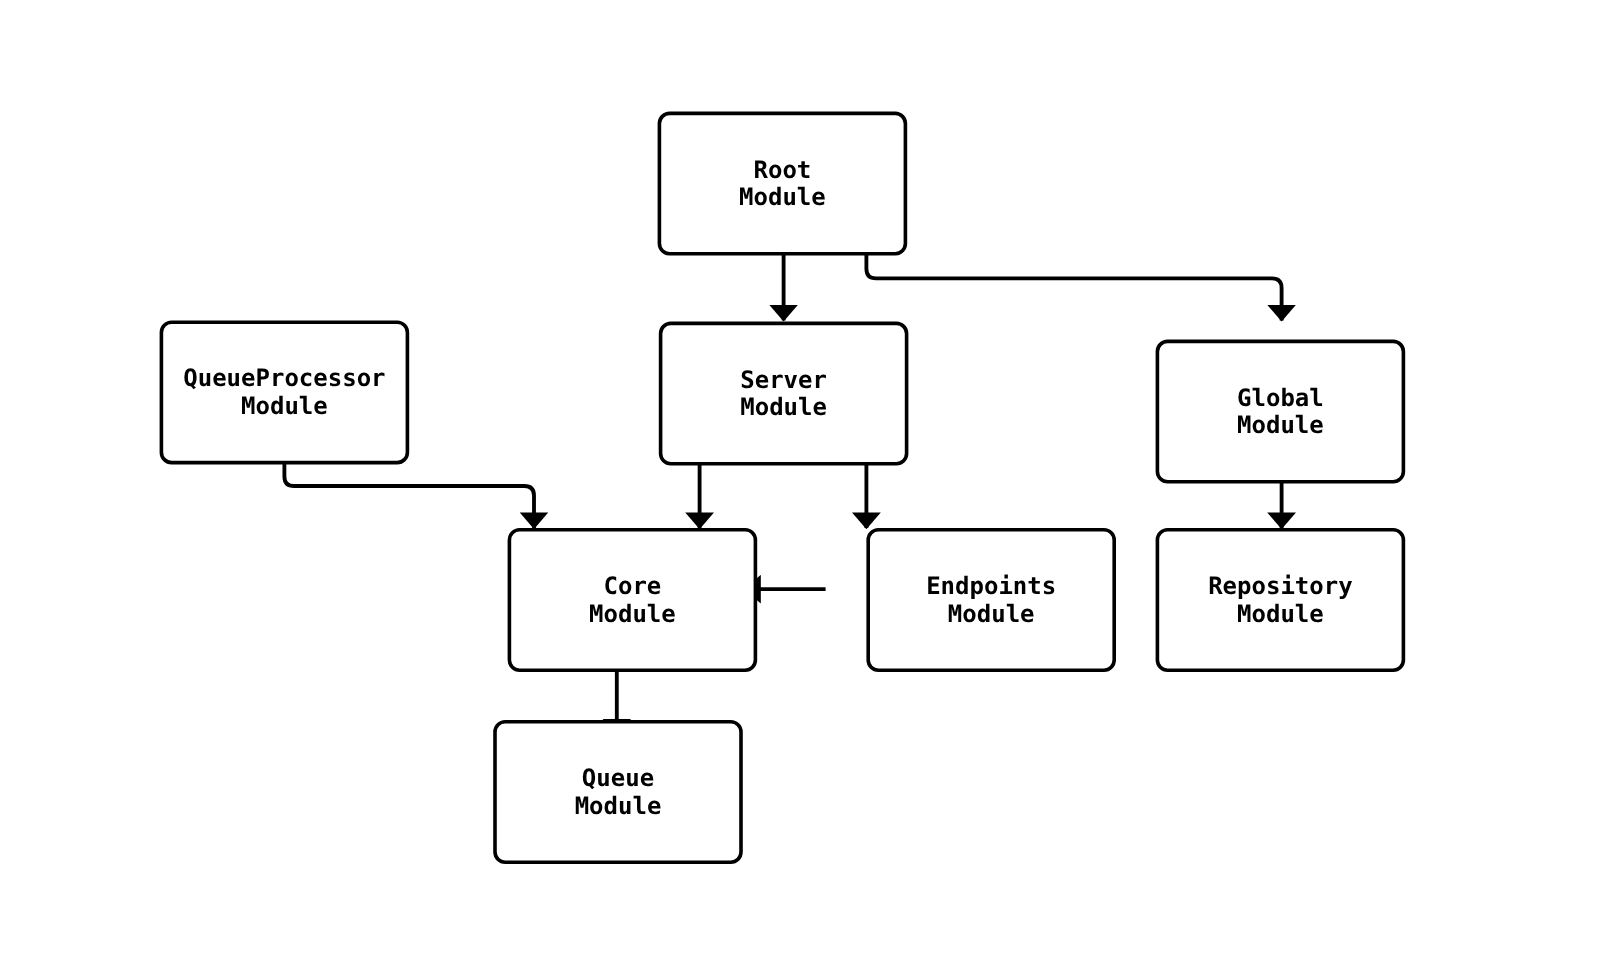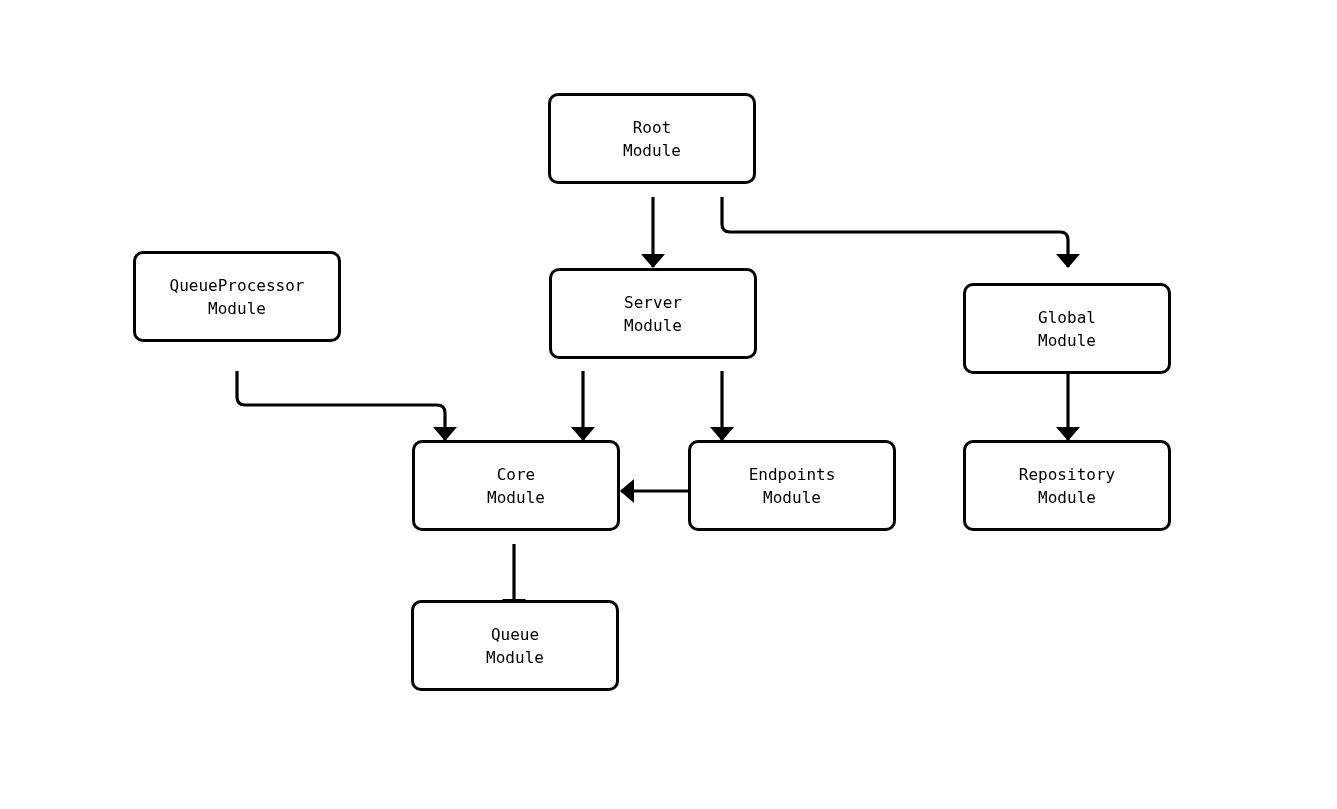--- a/index.html
+++ b/index.html
@@ -16,42 +16,42 @@
   }
   svg.edges-layer {
     position: absolute;
     left: 0; top: 0;
     width: 1337px;
     height: 809px;
   }
   .node {
     position: absolute;
     width: 208px;
-    height: 91px;
+    height: 120px;
     box-sizing: border-box;
     border: 3.5px solid #000000;
     border-radius: 10px;
     background: #ffffff;
     color: #000000;
     display: flex;
     align-items: center;
     justify-content: center;
     text-align: center;
     font-family: "DejaVu Sans Mono", "Liberation Mono", monospace;
-    font-weight: normal;
-    font-size: 16px;
+    font-weight: bold;
+    font-size: 20px;
     line-height: 23px;
     white-space: pre-line;
   }
   #n-root          { left: 548px; top:  93px; }
-  #n-queueProcessor{ left: 133px; top: 251px; }
+  #n-queueProcessor{ left: 133px; top: 267px; }
   #n-server        { left: 549px; top: 268px; }
   #n-global        { left: 963px; top: 283px; }
-  #n-core          { left: 412px; top: 440px; }
-  #n-endpoints     { left: 688px; top: 440px; }
+  #n-core          { left: 423px; top: 440px; }
+  #n-endpoints     { left: 722px; top: 440px; }
   #n-repository    { left: 963px; top: 440px; }
   #n-queue         { left: 411px; top: 600px; }
 </style>
 </head>
 <body>
 
 <div class="canvas">
 
   <svg class="edges-layer" width="1337" height="809" viewBox="0 0 1337 809" xmlns="http://www.w3.org/2000/svg">
     <defs>

